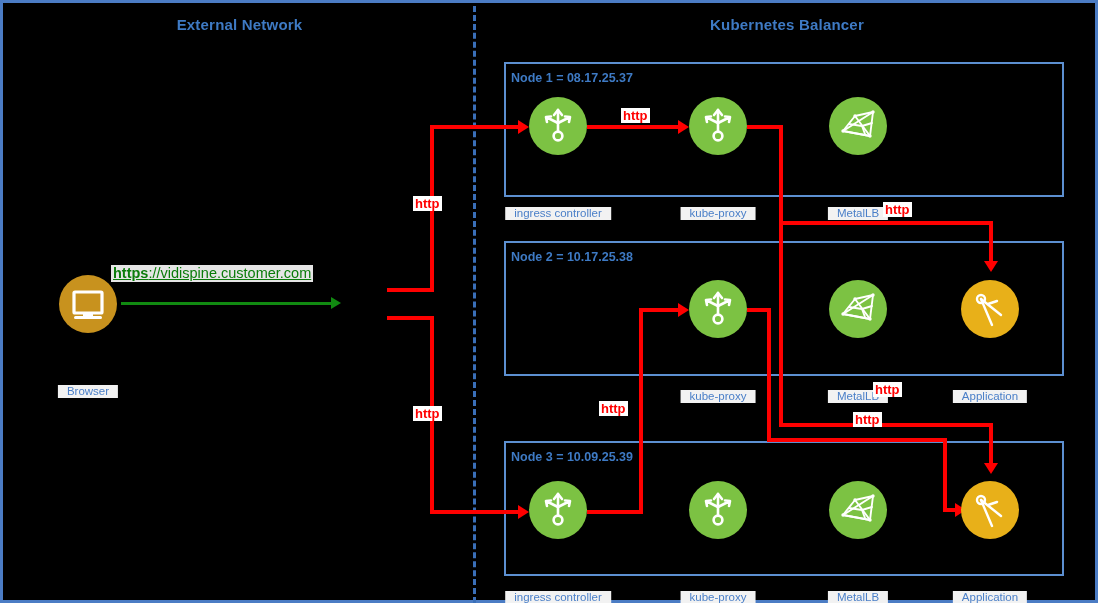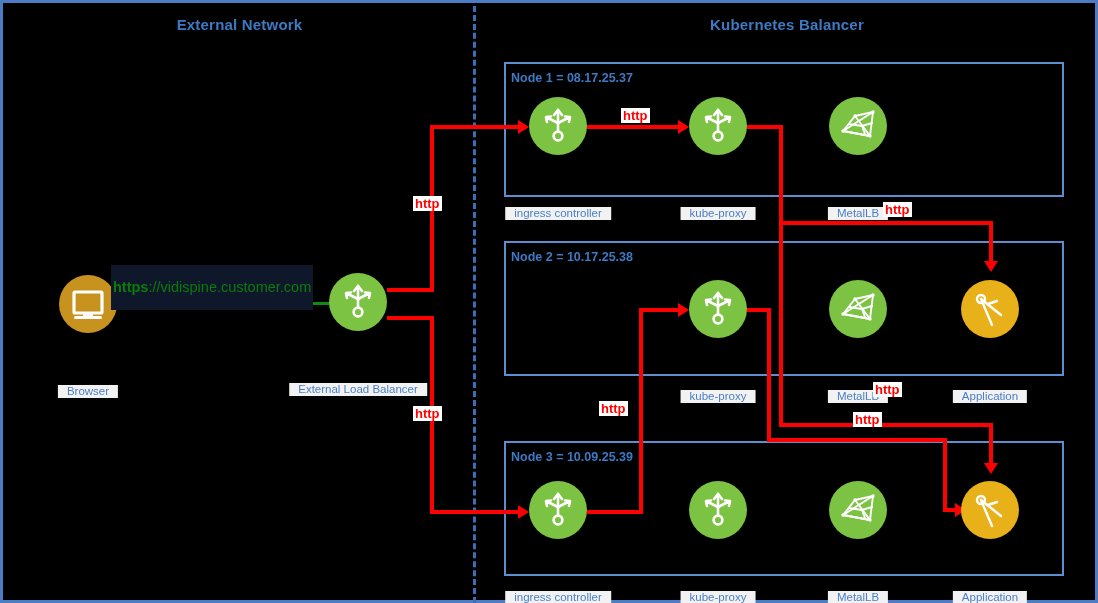--- a/index.html
+++ b/index.html
@@ -27,22 +27,22 @@
   .wv{width:4px;}
   .arrow{position:absolute;width:0;height:0;z-index:3;}
   .ar-right{border-top:7px solid transparent;border-bottom:7px solid transparent;
             border-left:11px solid #FF0000;}
   .ar-down{border-left:7px solid transparent;border-right:7px solid transparent;
            border-top:11px solid #FF0000;}
   .ar-right-g{border-top:6px solid transparent;border-bottom:6px solid transparent;
               border-left:10px solid #118A11;}
   .http-lbl{position:absolute;background:#FFFFFF;color:#FF0000;font-weight:bold;
             font-size:13px;line-height:15px;padding:0 2px;z-index:8;}
-  .url-lbl{position:absolute;background:#0f172a;font-size:14.5px;line-height:17px;
-           padding:14px 2px;color:#0A7C0A;z-index:8;white-space:nowrap;}
+  .url-lbl{position:absolute;background:#e5e5e5;font-size:14.5px;line-height:17px;
+           padding:0 2px;color:#0A7C0A;z-index:8;white-space:nowrap;text-decoration:underline;}
   .url-lbl b{font-weight:bold;}
   .gwire{position:absolute;background:#118A11;height:3px;z-index:2;}
 </style>
 </head>
 <body>
 
 <div id="stage">
 
   <div class="zone-title" style="left:3px;top:13px;width:467px;">External Network</div>
   <div class="zone-title" style="left:473px;top:13px;width:622px;">Kubernetes Balancer</div>
@@ -110,33 +110,20 @@
     </svg>
     <span class="el-label">Browser</span>
   </div>
 
   <div class="gwire" style="left:118px;top:299px;width:215px;"></div>
   <div class="arrow ar-right-g" style="left:328px;top:294px;"></div>
   <div class="url-lbl" style="left:108px;top:262px;">
     <b>https</b><span>://vidispine.customer.com</span>
   </div>
 
-  <div class="node-el" style="left:326px;top:270px;">
-    <span class="circ green"></span>
-    <svg width="58" height="58" viewBox="0 0 58 58" style="position:absolute;left:0;top:0;">
-      <g fill="none" stroke="#fff" stroke-width="2.6" stroke-linecap="round" stroke-linejoin="round">
-        <path d="M29 13 L29 34"></path>
-        <path d="M29 13 L25 18 M29 13 L33 18"></path>
-        <path d="M29 26 L17 20 M17 20 L18 25 M17 20 L22 19.5"></path>
-        <path d="M29 26 L41 20 M41 20 L40 25 M41 20 L36 19.5"></path>
-      </g>
-      <circle cx="29" cy="39" r="4.4" fill="none" stroke="#fff" stroke-width="2.6"></circle>
-    </svg>
-    <span class="el-label">External Load Balancer</span>
-  </div>
 
   <div class="node-el" style="left:526px;top:94px;">
     <span class="circ green"></span>
     <svg width="58" height="58" viewBox="0 0 58 58" style="position:absolute;left:0;top:0;">
       <g fill="none" stroke="#fff" stroke-width="2.6" stroke-linecap="round" stroke-linejoin="round">
         <path d="M29 13 L29 34"></path>
           <path d="M29 13 L25 18 M29 13 L33 18"></path>
         <path d="M29 26 L17 20 M17 20 L18 25 M17 20 L22 19.5"></path>
         <path d="M29 26 L41 20 M41 20 L40 25 M41 20 L36 19.5"></path>
       </g>

